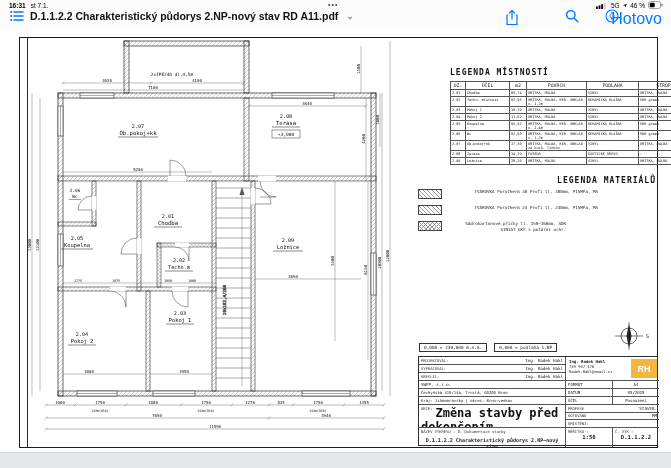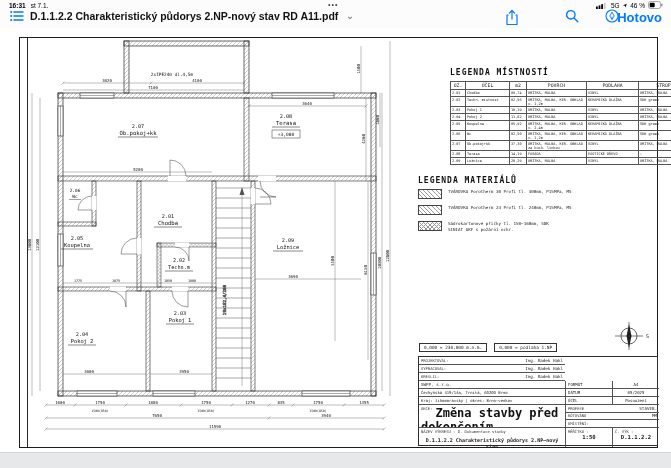--- a/index.html
+++ b/index.html
@@ -12,21 +12,21 @@
     font-size:6.5px; color:#000; }
   .status-left .t { font-weight:bold; }
   .mt-dots { position:absolute; left:328px; top:1px; font-size:7px; letter-spacing:1px; color:#48484a; }
   .doc-row { position:absolute; left:10px; top:10px; display:flex; align-items:center; gap:6px; }
   .doc-title { font-size:10.5px; font-weight:bold; color:#111; white-space:nowrap; }
   .chev { color:#8e8e93; font-size:9px; font-weight:bold; margin-left:2px; }
   .status-right { position:absolute; right:8px; top:1px; display:flex; align-items:center; gap:3px;
     font-size:6.5px; color:#000; }
   .navloc { display:inline-block; transform:rotate(-45deg); font-size:5.5px; }
   .act { position:absolute; top:9px; }
-  .done-btn { position:absolute; right:9px; top:10px; color:#007aff; font-size:13px; font-weight:bold; }
+  .done-btn { position:absolute; right:9px; top:10px; color:#007aff; font-size:16px; font-weight:normal; }
 
   
   .bottom-strip { position:absolute; left:0; top:452px; width:671px; height:16px;
     background:#e7e8ea; border-top:1px solid #d3d4d6; }
   .sheet { position:absolute; left:19px; top:37px; width:639px; height:411px;
     background:#fff; border:1.4px solid #1c1c1c; font-family:"DejaVu Sans Mono", monospace; color:#1c1c1c; }
   .margin-line { position:absolute; left:7px; top:0; height:100%; width:0; border-left:1px solid #2a2a2a; }
 
   .plan-svg { position:absolute; left:0; top:0; }
 
@@ -34,21 +34,21 @@
   .legend-rooms { position:absolute; left:398px; top:30px; width:238px;margin-left:32px; }
   .lg-title { font-size:8px; letter-spacing:1px; color:#111; margin-bottom:4px; font-weight:bold; }
   table.lr { border-collapse:collapse; width:238px; table-layout:fixed; }
   table.lr th, table.lr td { border:0.5px solid #555; padding:0.5px 1px; vertical-align:top;
     font-weight:normal; overflow:hidden; }
   table.lr th { font-size:4.8px; text-align:center; height:8px; }
   table.lr td { font-size:3.5px; line-height:1.15; height:7px; color:#222; }
   .c-oz { width:15px; } .c-ucel { width:44px; } .c-m2 { width:17px; }
   .c-pov { width:60px; } .c-pod { width:52px; } .c-str { width:50px; }
 
-  .legend-mat { position:absolute; left:398px; top:138px; width:238px; }
+  .legend-mat { position:absolute; left:398px; top:138px; width:238px;text-align:right; }
   .mat-item { display:flex; align-items:flex-start; gap:6px; margin-bottom:6px; }
   .sw { width:24px; height:10px; border:0.5px solid #444; flex:none; }
   .sw-diag { background:repeating-linear-gradient(45deg,#fff 0 2.2px,#999 2.2px 3px); }
   .sw-cross { background:
       repeating-linear-gradient(45deg,rgba(255,255,255,0) 0 2.2px,#999 2.2px 3px),
       repeating-linear-gradient(-45deg,#fff 0 2.2px,#999 2.2px 3px); }
   .mat-txt { font-size:4.2px; line-height:1.35; color:#222; width:150px; }
   .mat-txt.narrow { width:118px; }
 
   .compass { position:absolute; left:594px; top:283px; }
@@ -512,20 +512,28 @@
       </div>
       <div class="tb-rowpair bB" style="height:8px;">
         <span class="lab">VYPRACOVAL:</span>
         <span class="val">Ing. Radek Hakl</span>
       </div>
       <div class="tb-rowpair" style="height:8px;">
         <span class="lab">KRESLIL:</span>
         <span class="val">Ing. Radek Hakl</span>
       </div>
     </div>
+    <div class="cell bL bB" style="left:146px;top:0;width:94px;height:24px;">
+      <div style="padding:2px 2px 0 3px;width:64px;">
+        <div style="font-size:4px;font-weight:bold;">Ing. Radek Hakl</div>
+        <div style="font-size:3.8px;">739 937 470</div>
+        <div style="font-size:3.8px;">Radek.Hakl@email.cz</div>
+      </div>
+      <div class="logo-rh">RH</div>
+    </div>
 
     <div class="cell bB" style="left:0;top:24px;width:146px;height:8px;padding:1px 2px;font-size:4.2px;">SWPP, s.r.o.</div>
     <div class="cell bL bB" style="left:146px;top:24px;width:47px;height:8px;padding:1px 2px;">FORMÁT</div>
     <div class="cell bL bB" style="left:193px;top:24px;width:47px;height:8px;padding:1px 2px;text-align:center;">A4</div>
 
     <div class="cell bB" style="left:0;top:32px;width:146px;height:8px;padding:1px 2px;font-size:3.9px;">Čechyňská 419/14a, Trnitá, 60200 Brno</div>
     <div class="cell bL bB" style="left:146px;top:32px;width:47px;height:8px;padding:1px 2px;">DATUM</div>
     <div class="cell bL bB" style="left:193px;top:32px;width:47px;height:8px;padding:1px 2px;text-align:center;">05/2025</div>
 
     <div class="cell bB" style="left:0;top:40px;width:146px;height:8px;padding:1px 2px;font-size:3.9px;">Kraj: Jihomoravský | okres: Brno–venkov</div>

